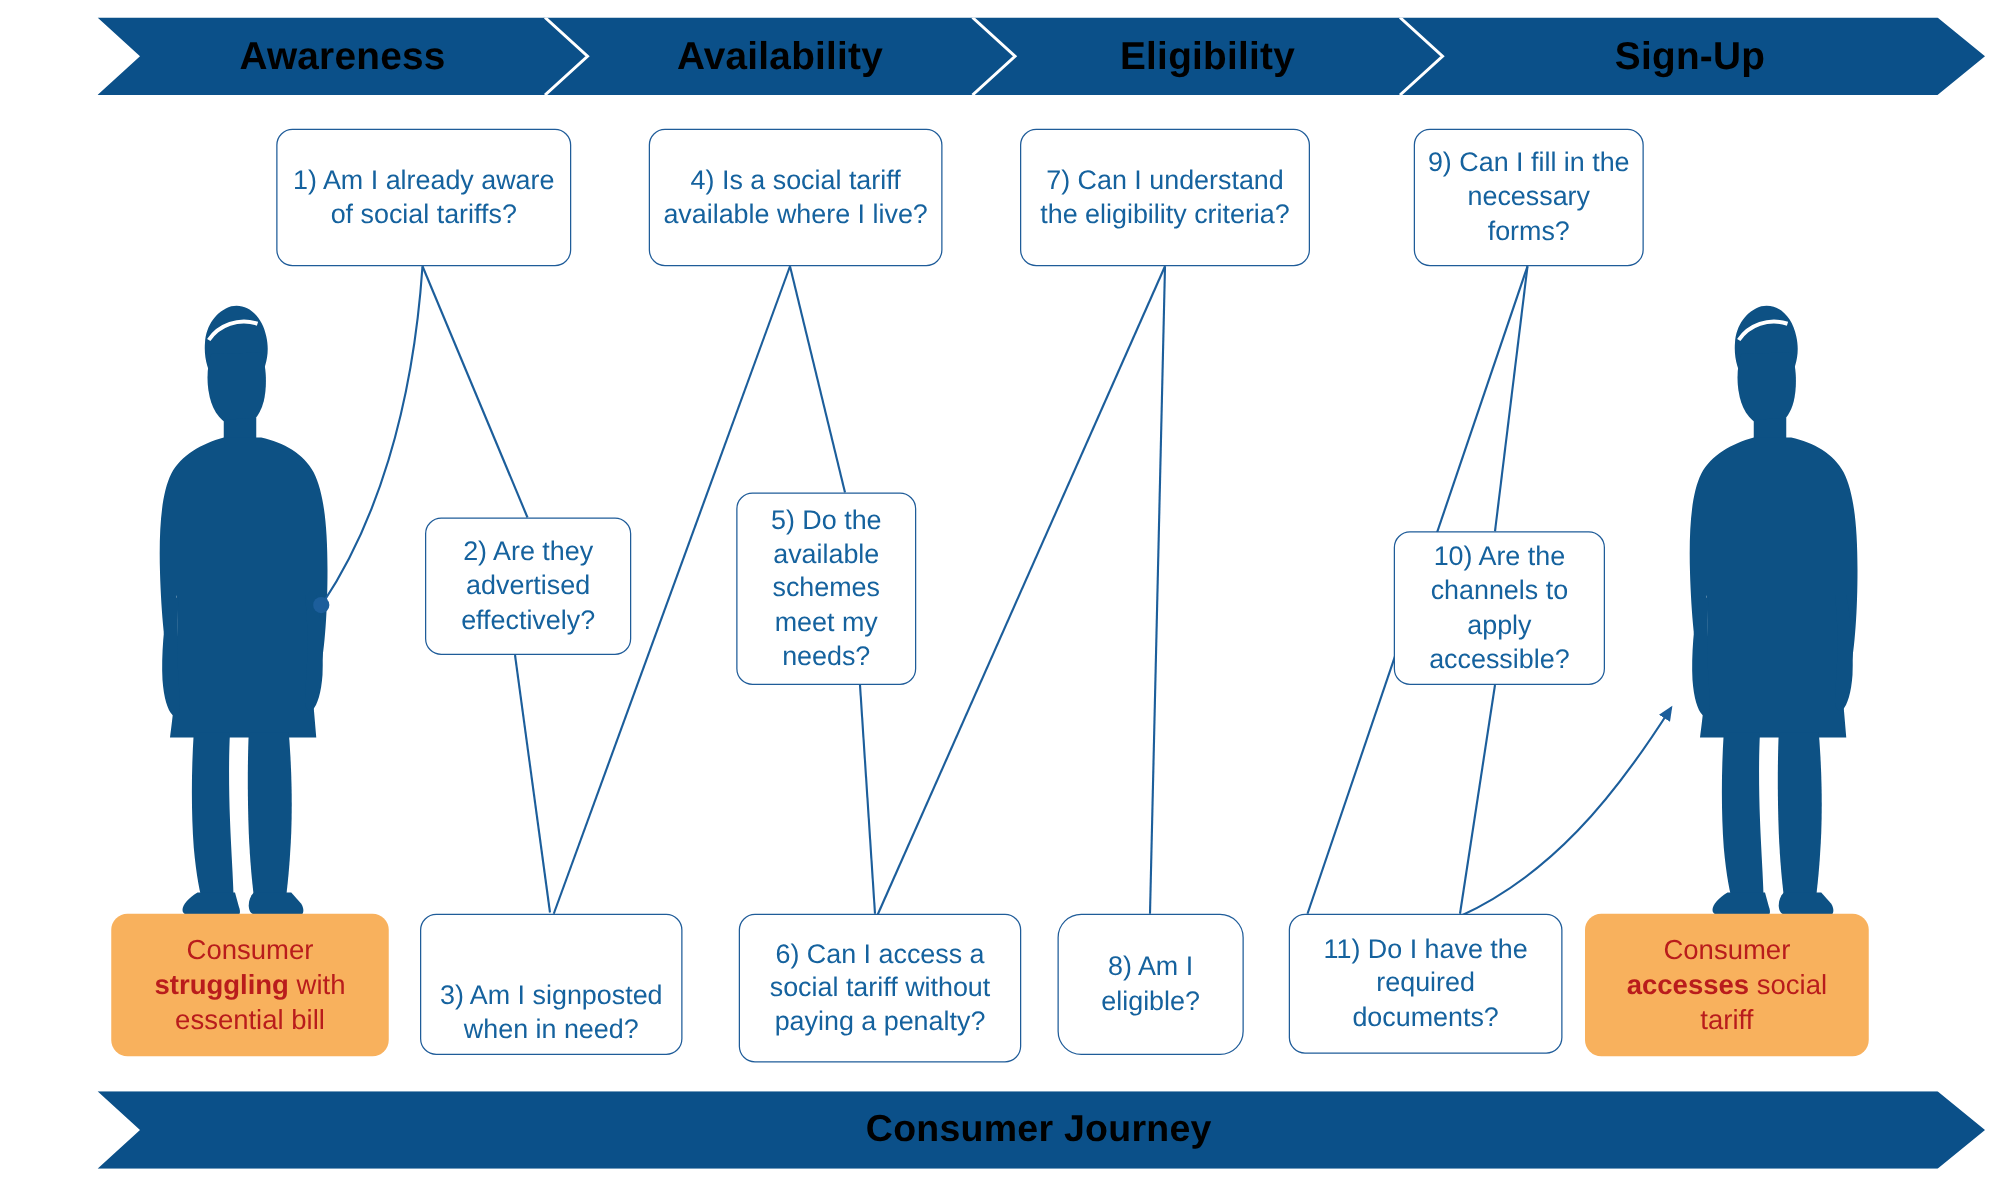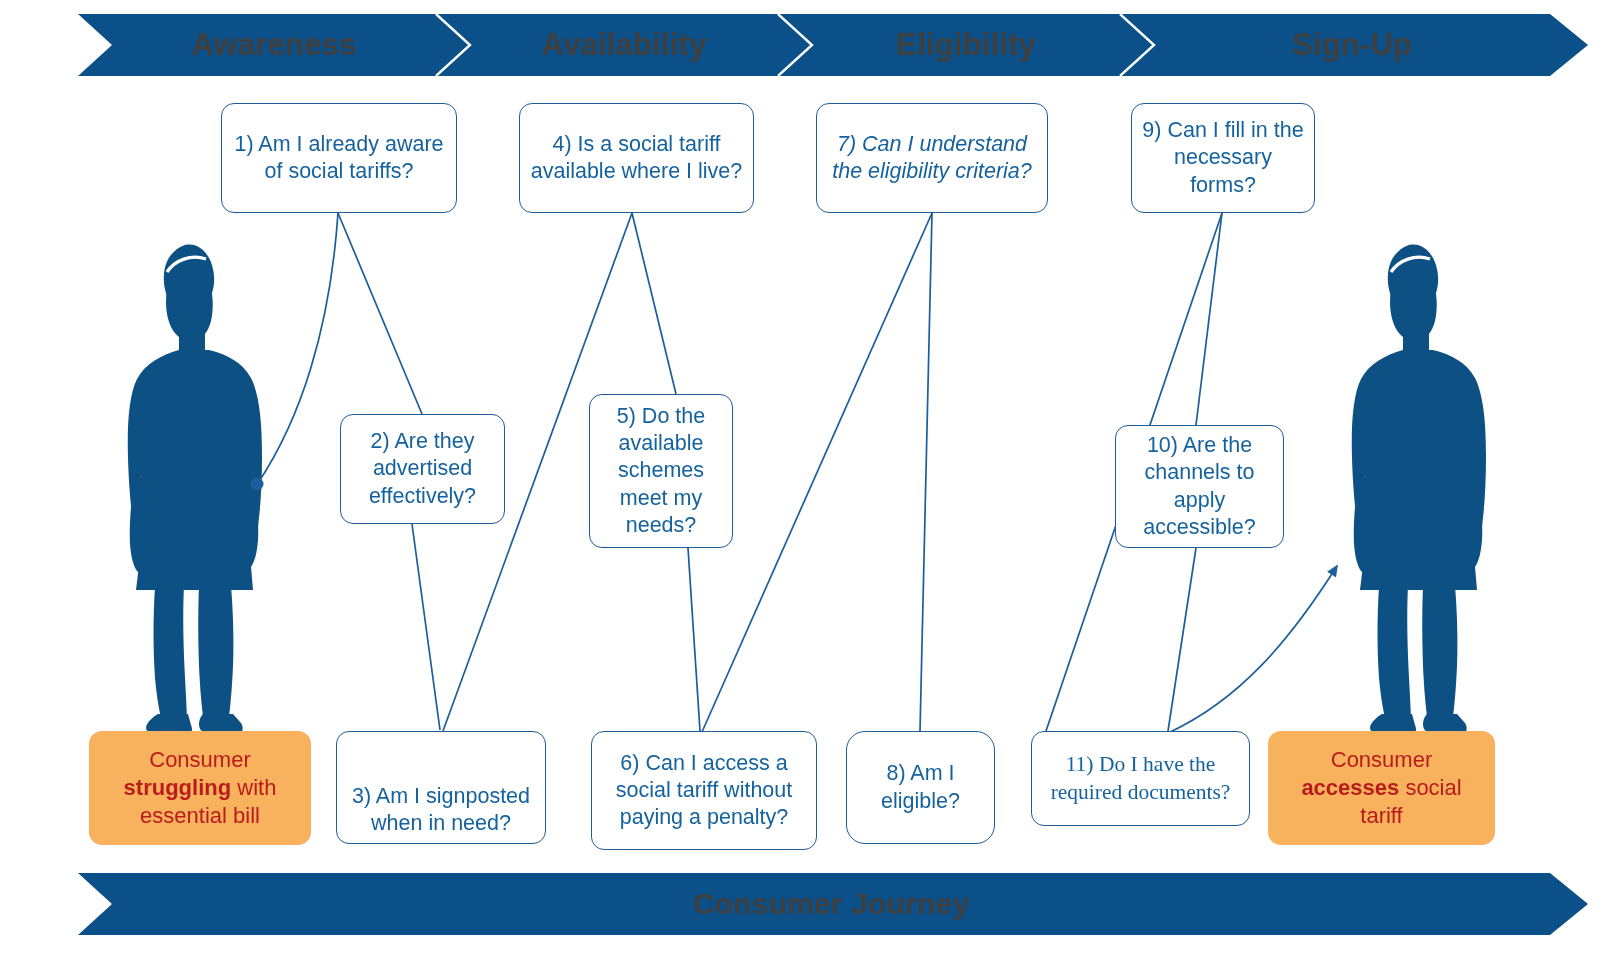--- a/index.html
+++ b/index.html
@@ -10,21 +10,21 @@
     position:relative;
   }
   #stage{position:absolute;left:0;top:0;width:1603px;height:954px;}
 
   
   .banner{position:absolute;}
   .banner svg{display:block;}
   .banner-label{
     position:absolute;top:0;height:100%;
     display:flex;align-items:center;justify-content:center;
-    color:#404040;font-weight:bold;letter-spacing:.2px;
+    color:#000000;font-weight:bold;letter-spacing:.2px;
     white-space:nowrap;
   }
   .stage-label{font-size:31px;}
   .journey-label{font-size:30px;}
 
   
   .qbox{
     position:absolute;
     box-sizing:border-box;
     border:1.6px solid #1F5C99;
@@ -250,37 +250,37 @@
   </div>
 
   <div class="qbox" style="left:589px;top:394px;width:144px;height:154px;">
     <span>5) Do the available schemes meet my needs?</span>
   </div>
 
   <div class="qbox" style="left:591px;top:731px;width:226px;height:119px;">
     <span>6) Can I access a social tariff without paying a penalty?</span>
   </div>
 
-  <div class="qbox" style="left:816px;top:103px;width:232px;height:110px;font-style:italic;">
+  <div class="qbox" style="left:816px;top:103px;width:232px;height:110px;">
     <span>7) Can I understand the eligibility criteria?</span>
   </div>
 
   <div class="qbox" style="left:846px;top:731px;width:149px;height:113px;border-radius:19px;">
     <span>8) Am I eligible?</span>
   </div>
 
   <div class="qbox" style="left:1131px;top:103px;width:184px;height:110px;">
     <span>9) Can I fill in the necessary forms?</span>
   </div>
 
   <div class="qbox" style="left:1115px;top:425px;width:169px;height:123px;">
     <span>10) Are the channels to apply accessible?</span>
   </div>
 
-  <div class="qbox" style="left:1031px;top:731px;width:219px;height:95px;font-family:Liberation Serif, serif;">
+  <div class="qbox" style="left:1031px;top:731px;width:219px;height:112px;">
     <span>11) Do I have the required documents?</span>
   </div>
 
   <div class="obox" style="left:89px;top:731px;width:222px;height:114px;">
     <span>
       <span>Consumer </span><b>struggling</b><span> with essential bill</span>
     </span>
   </div>
 
   <div class="obox" style="left:1268px;top:731px;width:227px;height:114px;">

